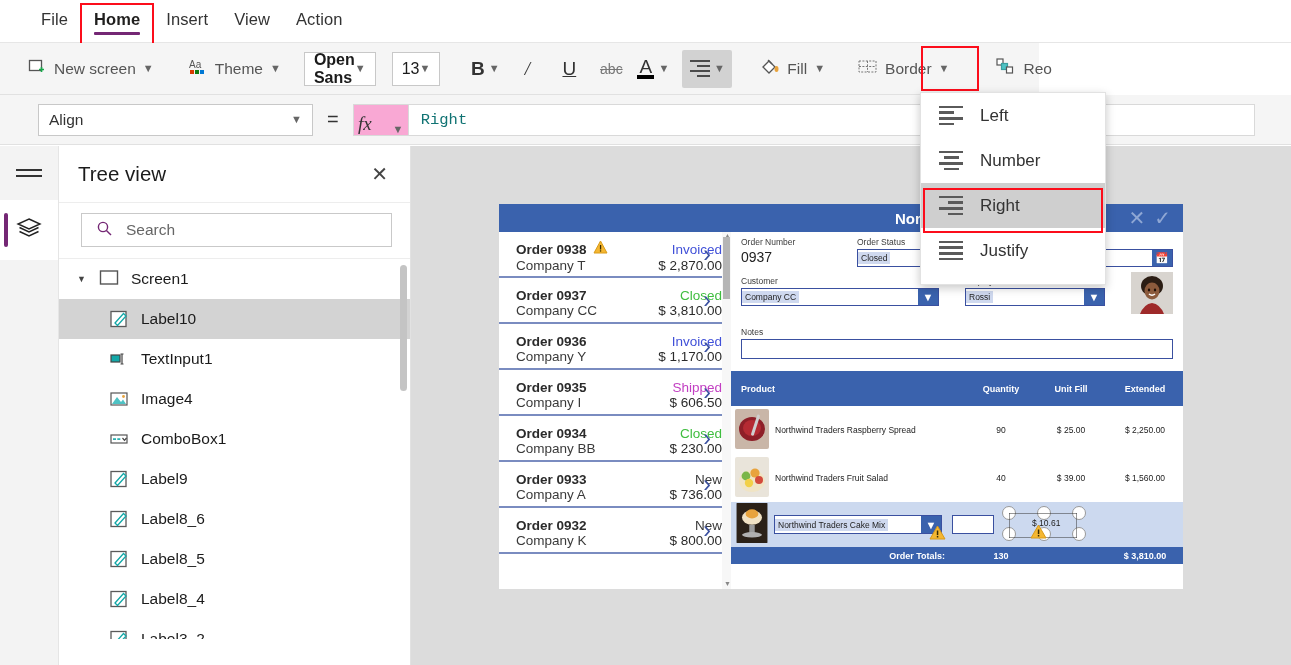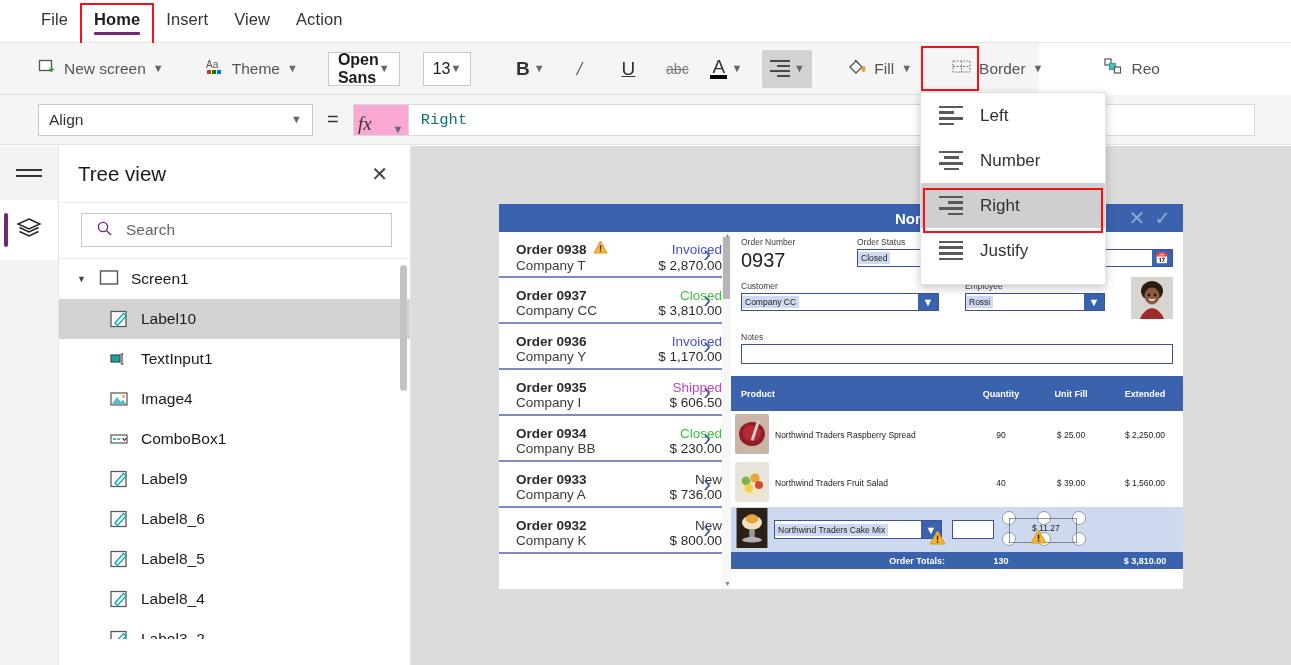--- a/index.html
+++ b/index.html
@@ -28,21 +28,21 @@
     position:absolute; left:13px; right:13px; bottom:8px; height:3px;
     background:#742774; border-radius:1px;
   }
   .redbox { position:absolute; border:2px solid #fc0d1b; pointer-events:none; }
   #tab-highlight { left:80px; top:3px; width:74px; height:42px; }
 
   
   .toolbar {
     position:absolute; left:0; top:43px; width:1039px; height:52px;
     background:#f5f5f5; border-bottom:1px solid #e1e1e1;
-    display:flex; align-items:center; padding-left:28px; gap:15px;
+    display:flex; align-items:center; padding-left:18px; gap:8px;
   }
   .tb-item {
     display:flex; align-items:center; gap:7px; height:38px;
     padding:0 9px; cursor:pointer; color:#555555; font-size:15.5px;
     white-space:nowrap; border-radius:2px;
   }
   .tb-sep { width:1px; height:30px; background:#d8d8d8; margin:0 6px; }
   .chev { font-size:11px; color:#666; line-height:1; }
   .combo {
     height:34px; background:#fff; border:1px solid #c8c8c8;
@@ -190,21 +190,21 @@
 
   
   .detail { flex:1; position:relative; background:#fff; }
   .det-head {
     height:28px; background:#3a62ad; color:#fff; display:flex;
     align-items:center; justify-content:space-between; padding:0 12px 0 0;
   }
   .det-title { font-size:15px; font-weight:bold; flex:1; text-align:center; padding-left:58px;}
   .det-icons { display:flex; gap:9px; font-size:20px; color:#8fa7d4; font-weight:300; }
   .field-lbl { font-size:8.5px; color:#3a3a3a; }
-  .field-val { font-size:20px; color:#222; }
+  .field-val { font-size:14px; color:#222; }
   .inp {
     height:18px; border:1px solid #3a50a0; background:#fff; display:flex;
     align-items:center; font-size:8.5px; color:#222;
   }
   .inp .hl { background:#cfd9ef; padding:1px 3px; }
   .ddarrow {
     width:20px; height:100%; background:#3a62ad; color:#fff;
     display:flex; align-items:center; justify-content:center; font-size:11px;
     margin-left:auto;
   }
@@ -776,21 +776,21 @@
             <div style="position:relative;margin-left:12px;width:74px;height:30px">
               <span class="handle" style="left:-4px;top:-4px"></span>
               <span class="handle" style="left:31px;top:-4px"></span>
               <span class="handle" style="left:66px;top:-4px"></span>
               <span class="handle" style="left:-4px;top:17px"></span>
               <span class="handle" style="left:31px;top:17px"></span>
               <span class="handle" style="left:66px;top:17px"></span>
               <svg style="position:absolute;left:3px;top:3px" width="68" height="25">
                   <rect x="0" y="0" width="68" height="25" fill="none" stroke="#333" stroke-width="1"></rect>
                 </svg>
-              <span style="position:absolute;left:26px;top:8px;font-size:8.5px;color:#222">$ 11.27</span>
+              <span style="position:absolute;left:26px;top:8px;font-size:8.5px;color:#222">$ 10.61</span>
               <span style="position:absolute;left:24px;top:14px">
                 <svg width="17" height="15" viewBox="0 0 17 15">
                     <path d="M8.5 1 L16 14 L1 14 Z" fill="#f5b731" stroke="#d89a19" stroke-width="1"></path>
                     <rect x="7.8" y="5.5" width="1.5" height="4.6" fill="#3a2b00"></rect>
                     <rect x="7.8" y="11" width="1.5" height="1.5" fill="#3a2b00"></rect>
                   </svg>
               </span>
             </div>
           </div>
 

